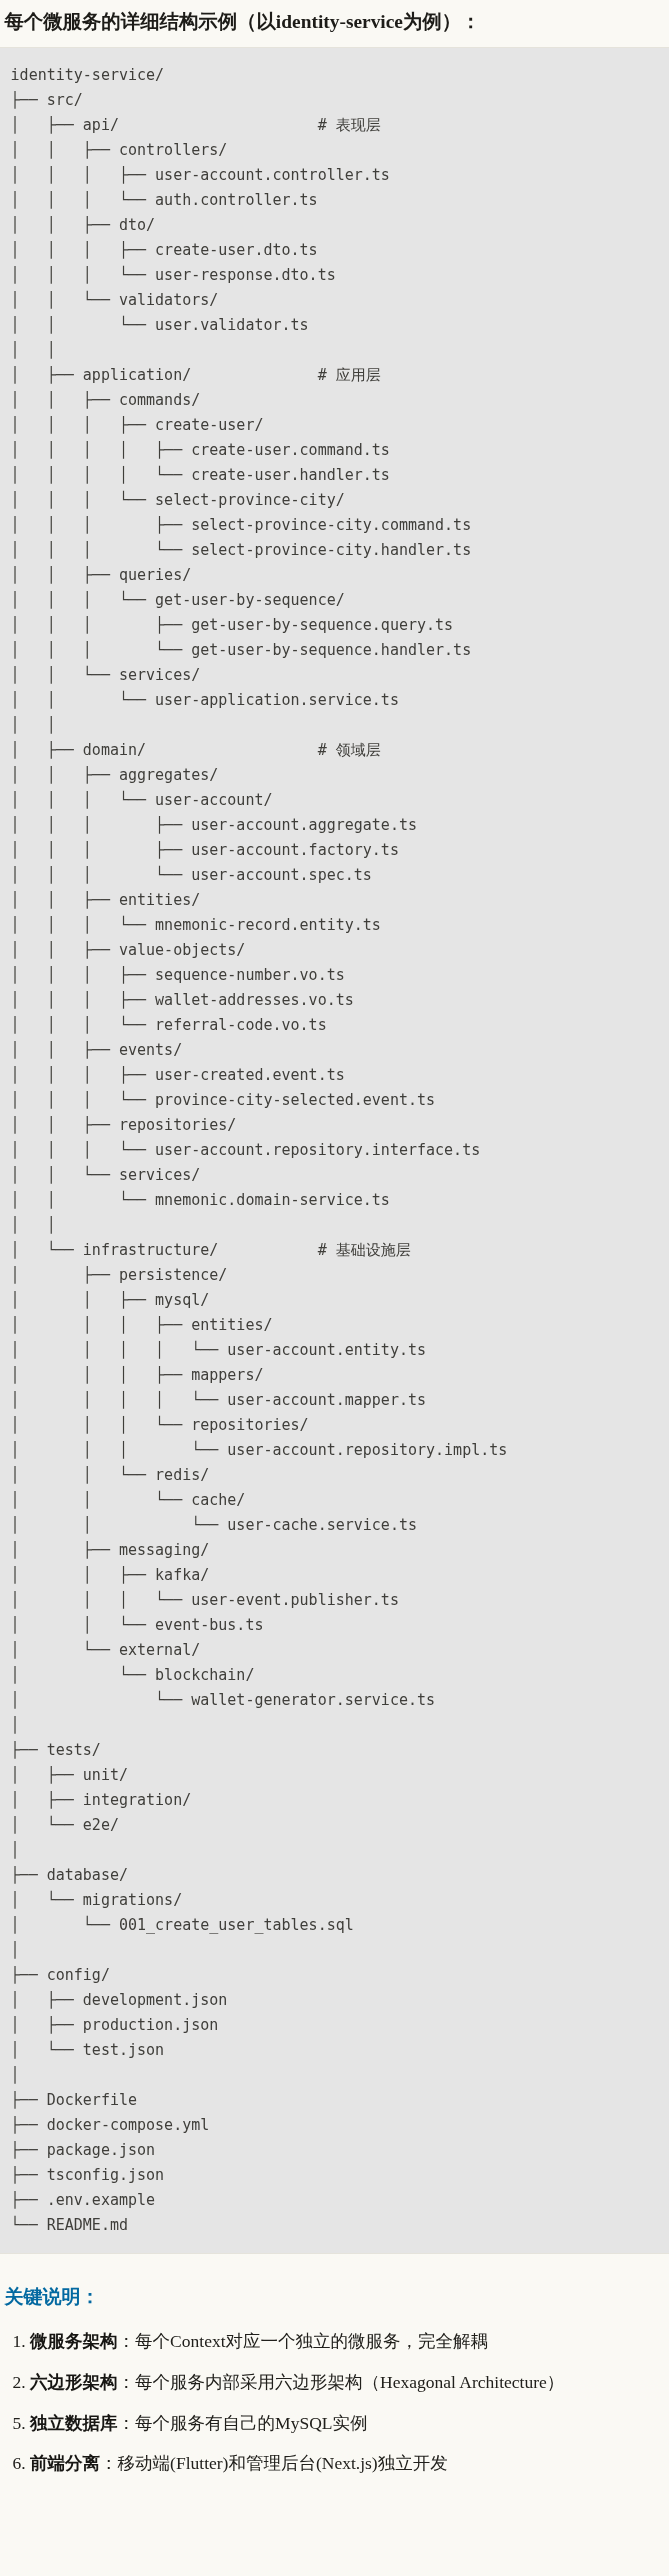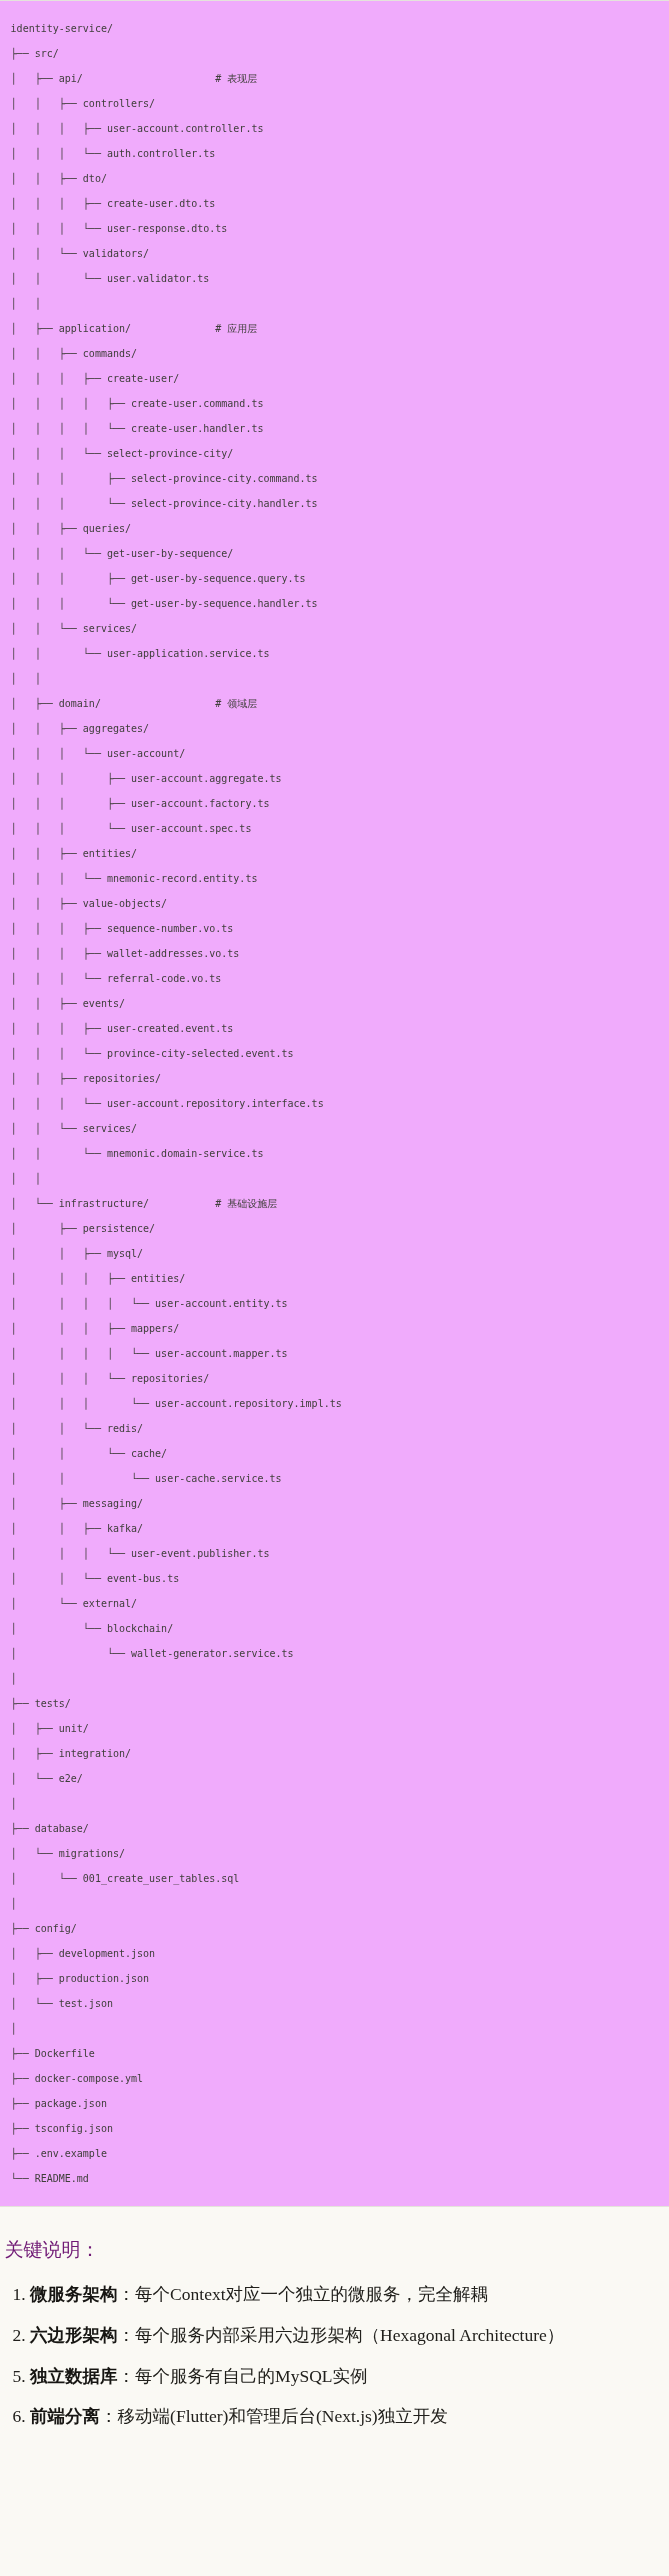--- a/index.html
+++ b/index.html
@@ -14,35 +14,35 @@
   }
   .page-title {
     font-size: 19.4px;
     line-height: 1.3;
     font-weight: 700;
     color: #1D1C18;
     margin: 8.8px 5px 13px 4.4px;
   }
   .code-block {
     margin: 0;
-    background: #f0abfc;
+    background: #e5e5e5;
     border-top: 0.6px solid #E5E3DB;
     border-bottom: 0.6px solid #E5E3DB;
     padding: 15px 6.3px 15px 10.6px;
     font-family: "DejaVu Sans Mono", monospace;
-    font-size: 10px;
+    font-size: 15px;
     line-height: 25px;
     color: #3F3E3A;
     white-space: pre;
     overflow: hidden;
   }
   .notes-heading {
     font-size: 19px;
-    font-weight: 400;
-    color: #701a75;
+    font-weight: 700;
+    color: #0369a1;
     margin: 30px 5px 19px 4.4px;
   }
   .notes-list {
     list-style: none;
     margin: 7px;
     padding: 0 5px 0 5.6px;
     font-size: 17.5px;
   }
   .notes-list li {
     margin: 0 0 16.3px 0;
@@ -55,20 +55,21 @@
   .note-label {
     font-weight: 700;
     color: #171613;
   }
 </style>
 </head>
 <body>
 
 <div class="page">
 
+  <h1 class="page-title">每个微服务的详细结构示例（以identity-service为例）：</h1>
 
   <pre class="code-block"><code>identity-service/
 ├── src/
 │   ├── api/                      # 表现层
 │   │   ├── controllers/
 │   │   │   ├── user-account.controller.ts
 │   │   │   └── auth.controller.ts
 │   │   ├── dto/
 │   │   │   ├── create-user.dto.ts
 │   │   │   └── user-response.dto.ts

